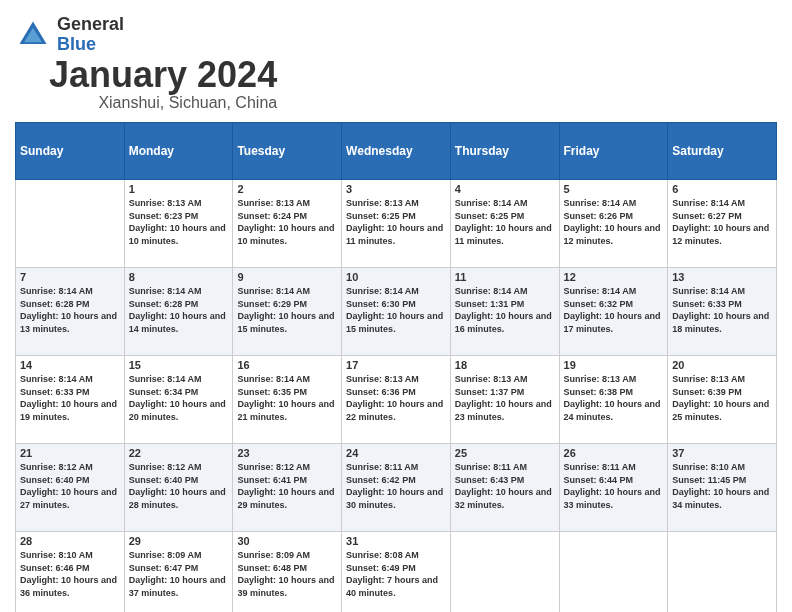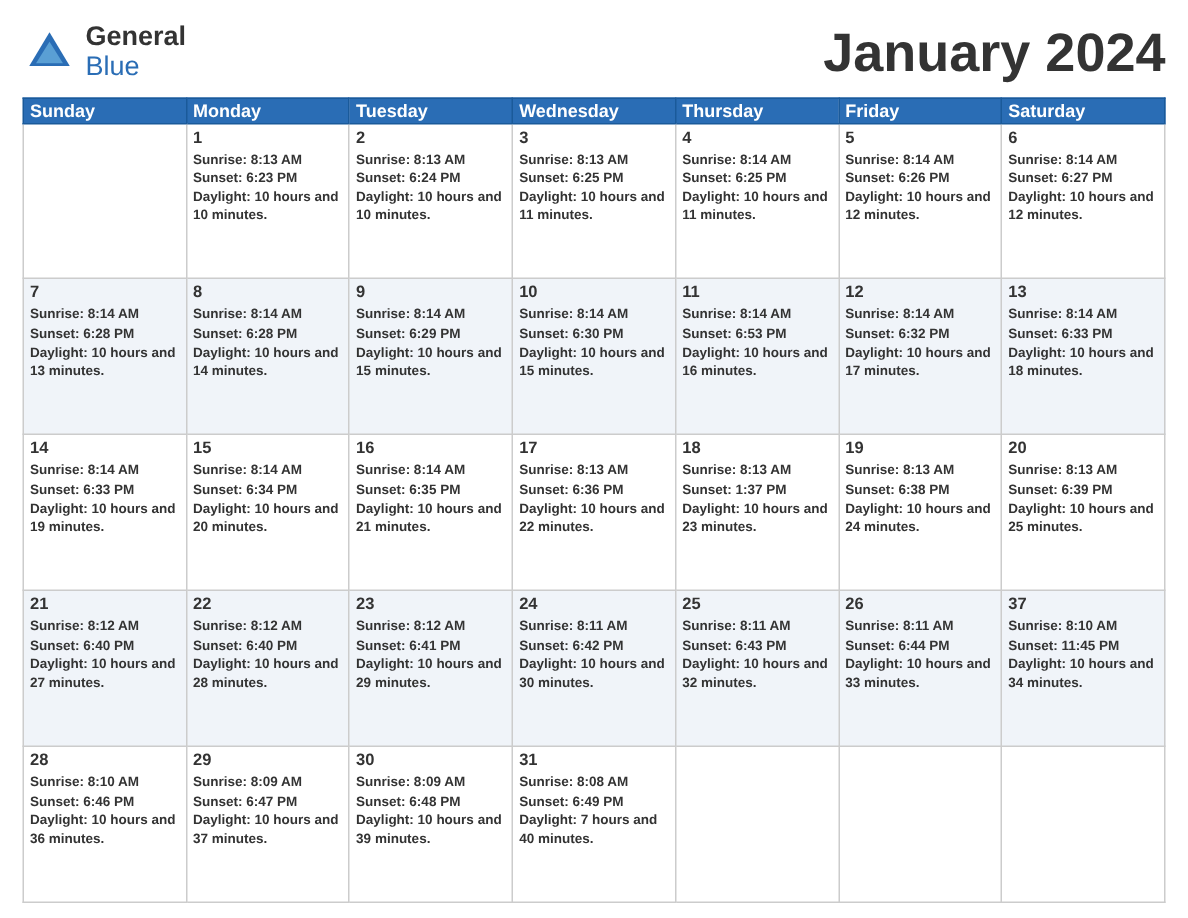--- a/index.html
+++ b/index.html
@@ -15,47 +15,49 @@
       height: 612px;
       padding: 15px 15px 10px 15px;
       display: flex;
       flex-direction: column;
     }
     .header {
       display: flex;
       justify-content: space-between;
       align-items: flex-start;
       margin-bottom: 10px;
+      flex-direction: column;
     }
     .logo {
       display: flex;
       align-items: center;
       gap: 6px;
     }
     .logo-text {
       display: flex;
       flex-direction: column;
       line-height: 1.1;
     }
     .logo-general {
       font-size: 18px;
       font-weight: bold;
       color: #333;
     }
     .logo-blue {
       font-size: 18px;
-      font-weight: normal;
+      font-weight: bold;
       color: #2a6db5;
     }
     .logo-icon {
       width: 36px;
       height: 36px;
     }
     .title-block {
       text-align: right;
+      margin-left: 34px;
     }
     .title-month {
       font-size: 36px;
       font-weight: bold;
       color: #333;
       line-height: 1.1;
     }
     .title-location {
       font-size: 16px;
       color: #555;
@@ -65,21 +67,21 @@
       border: 1px solid #ccc;
       border-collapse: collapse;
       width: 100%;
       table-layout: fixed;
     }
     .calendar th {
       background-color: #2a6db5;
       color: #fff;
       font-size: 12px;
       font-weight: bold;
-      padding: 1px 4px;
+      padding: 21px 4px;
       border: 1px solid #1a5a9a;
       text-align: left;
     }
     .calendar td {
       border: 1px solid #ccc;
       vertical-align: top;
       padding: 3px 4px;
       font-size: 9.5px;
       color: #333;
       height: 88px;
@@ -116,20 +118,21 @@
         <polygon points="20,5 35,30 5,30" fill="#2a6db5"></polygon>
         <polygon points="20,12 30,28 10,28" fill="#5a9fd4"></polygon>
       </svg>
       <div class="logo-text">
         <span class="logo-general">General</span>
         <span class="logo-blue">Blue</span>
       </div>
     </div>
     <div class="title-block">
       <div class="title-month">January 2024</div>
+      <div class="title-location">Xianshui, Sichuan, China</div>
     </div>
   </div>
 
   <table class="calendar">
     <thead>
       <tr>
         <th>Sunday</th>
         <th>Monday</th>
         <th>Tuesday</th>
         <th>Wednesday</th>
@@ -220,21 +223,21 @@
         <div class="day-info">
           <span>Sunrise: 8:14 AM</span><br>
           <span>Sunset: 6:30 PM</span><br>
           <span>Daylight: 10 hours and 15 minutes.</span>
         </div>
       </td>
           <td>
         <span class="day-number">11</span>
         <div class="day-info">
           <span>Sunrise: 8:14 AM</span><br>
-          <span>Sunset: 6:53 PM</span><br>
+          <span>Sunset: 1:31 PM</span><br>
           <span>Daylight: 10 hours and 16 minutes.</span>
         </div>
       </td>
           <td>
         <span class="day-number">12</span>
         <div class="day-info">
           <span>Sunrise: 8:14 AM</span><br>
           <span>Sunset: 6:32 PM</span><br>
           <span>Daylight: 10 hours and 17 minutes.</span>
         </div>

